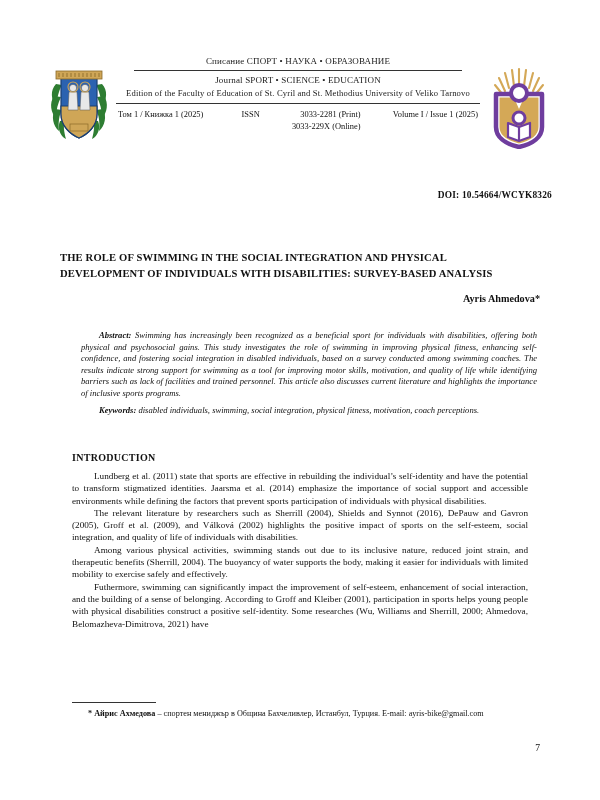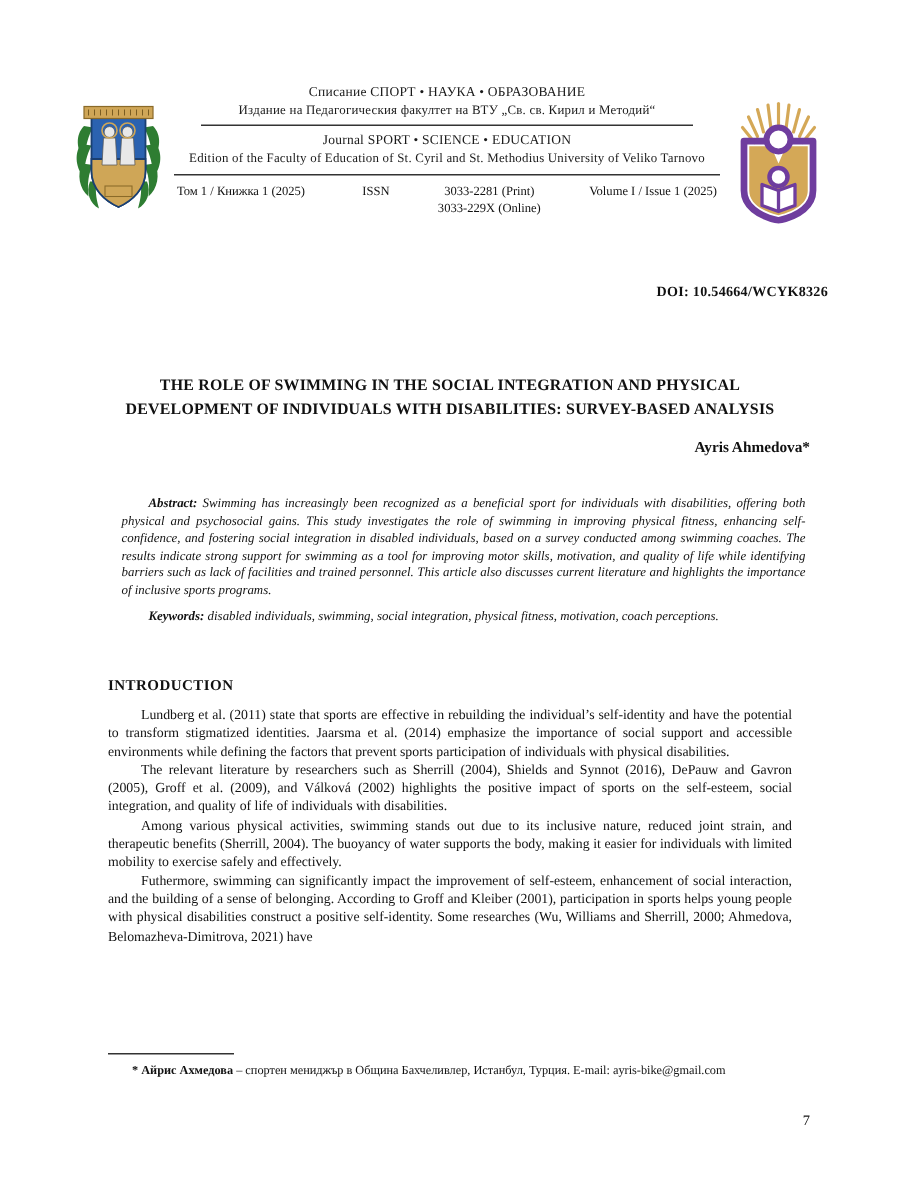--- a/index.html
+++ b/index.html
@@ -69,21 +69,21 @@
   .issn-row {
     display: flex;
     justify-content: space-between;
     align-items: flex-start;
     font-size: 8.4px;
     line-height: 11.5px;
     padding: 0 2px;
   }
   .issn-row .col-l { text-align: left; white-space: nowrap; }
   .issn-row .col-m { text-align: center; white-space: nowrap; padding-left:6px;}
-  .issn-row .col-n { text-align: center; white-space: nowrap; }
+  .issn-row .col-n { text-align: right; white-space: nowrap; }
   .issn-row .col-r { text-align: right; white-space: nowrap; }
 
   .emblem {
     width: 66px;
     height: 88px;
     flex: 0 0 66px;
     margin-top: 6px;
     position: relative;
   }
 
@@ -96,21 +96,21 @@
     font-weight: bold;
     letter-spacing: 0.2px;
   }
 
   
   .title {
     position: absolute;
     left: 60px;
     top: 250px;
     width: 480px;
-    text-align: center;
+    text-align: left;
     font-size: 10.6px;
     font-weight: bold;
     line-height: 16px;
     letter-spacing: 0.15px;
   }
   .author {
     position: absolute;
     left: 60px;
     top: 293px;
     width: 480px;
@@ -238,21 +238,20 @@
             <line x1="47" y1="15" x2="47" y2="19"></line>
           <line x1="51" y1="15" x2="51" y2="19"></line>
         </g>
 
         <rect x="22" y="66" width="18" height="7" fill="#cfa657" stroke="#8a6a28" stroke-width="0.7"></rect>
       </svg>
     </div>
 
     <div class="masthead-center">
       <div class="mh-line big">Списание СПОРТ • НАУКА • ОБРАЗОВАНИЕ</div>
-      <div class="mh-line">Издание на Педагогическия факултет на ВТУ „Св. св. Кирил и Методий“</div>
       <hr class="mh-rule">
       <div class="mh-line big">Journal SPORT • SCIENCE • EDUCATION</div>
       <div class="mh-line">Edition of the Faculty of Education of St. Cyril and St. Methodius University of Veliko Tarnovo</div>
       <hr class="mh-rule wide">
       <div class="issn-row">
         <div class="col-l">Том 1 / Книжка 1 (2025)</div>
         <div class="col-m">ISSN</div>
         <div class="col-n">
           <div>3033-2281 (Print)</div>
           <div>3033-229X (Online)</div>

